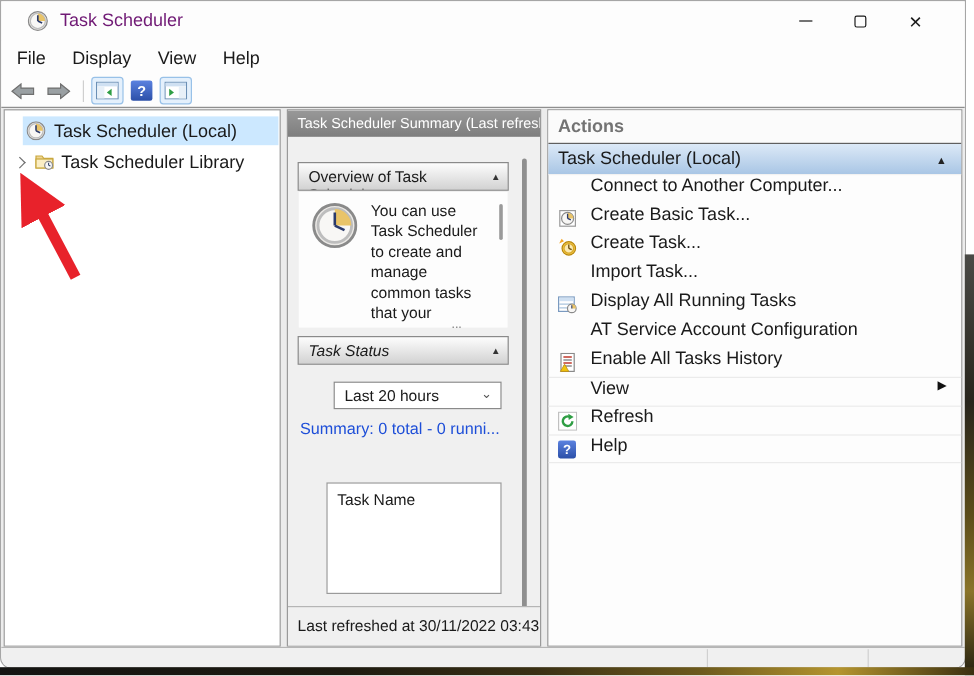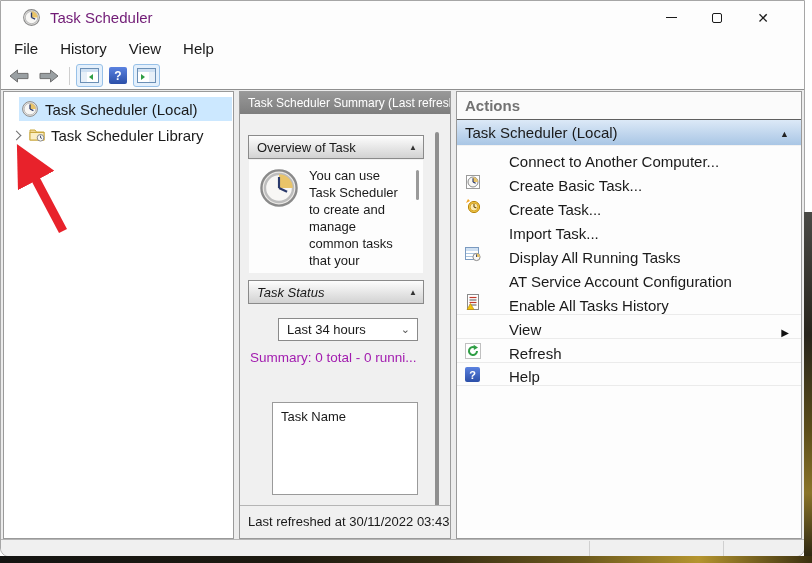--- a/index.html
+++ b/index.html
@@ -59,31 +59,31 @@
   .sec-header .sec-title { font-size:13px; color:#1a1a1a; line-height:15px; padding:4px 20px 0 8px; }
   .sec-collapse { position:absolute; right:6px; top:7px; font-size:8px; color:#333; }
   .overview-hdr { top:43px; }
   .overview-body { position:absolute; left:9px; top:68px; width:174px; height:113px; background:#fdfdfd; overflow:hidden; }
   .ov-clock { position:absolute; left:11px; top:9px; width:38px; height:38px; }
   .ov-text { position:absolute; left:60px; top:7px; width:92px; font-size:13px; line-height:17px; color:#1a1a1a; }
   .ov-scroll { position:absolute; right:4px; top:10px; width:3px; height:30px; background:#9a9a9a; border-radius:2px; }
   .status-hdr { top:188px;font-style:italic; }
   .dropdown { position:absolute; left:38px; top:226px; width:140px; height:23px; background:#fff; border:1px solid #8a8a8a; font-size:13px; color:#1a1a1a; line-height:21px; padding-left:8px; }
   .dd-arrow { position:absolute; right:7px; top:0; font-size:11px; color:#555; }
-  .sum-line { position:absolute; left:10px; top:258px; width:180px; font-size:13.5px; color:#a21caf; }
+  .sum-line { position:absolute; left:10px; top:258px; width:180px; font-size:13.5px; color:#1d4ed8; }
   .taskname-box { position:absolute; left:32px; top:310px; width:146px; height:93px; background:#fff; border:1px solid #9a9a9a; font-size:13px; color:#1a1a1a; padding:6px 8px; }
   .sum-footer { position:absolute; left:0; bottom:0; width:100%; height:33px; background:#f0f0f0; border-top:1px solid #b5b5b5; font-size:13px; color:#1a1a1a; padding:8px 0 0 8px; white-space:nowrap; }
   .sum-scrollbar { position:absolute; right:11px; top:40px; width:4px; height:390px; background:#8f8f8f; border-radius:2px; }
 
   
   .act-panel { position:absolute; left:455px; top:1px; width:346px; height:448px; background:#fdfdfd; border:1px solid #9a9a9a; }
   .act-title { height:28px; border-bottom:1px solid #5f5f5f; font-size:15px; font-weight:bold; color:#737373; padding:5px 0 0 8px; background:#fbfbfb; }
   .act-group { position:relative; height:26px; background:linear-gradient(#dcе9f7,#a9c6e5); background:linear-gradient(#dce9f7,#a9c6e5); border-bottom:1px solid #f2f2f2; font-size:15px; color:#1a1a1a; padding:4px 0 0 8px; }
   .act-collapse { position:absolute; right:12px; top:9px; font-size:9px; color:#222; }
-  .act-item { position:relative; height:24px; font-size:15px; color:#1a1a1a; display:flex; align-items:flex-end; padding-left:52px; }
+  .act-item { position:relative; height:24px; font-size:15px; color:#1a1a1a; display:flex; align-items:flex-start; padding-left:35px; }
   .act-item .act-icon { position:absolute; left:7px; top:3px; width:17px; height:17px; display:flex; align-items:center; justify-content:center; }
   .act-item.sep-top { border-top:1px solid #ebebeb; }
   .act-item.sep-bottom { border-bottom:1px solid #ebebeb; }
   .submenu-arrow { position:absolute; right:12px; font-size:10px; color:#111; }
   .act-help-icon { width:15px; height:15px; border-radius:2px; background:linear-gradient(#5b82e0,#2b4fa8); color:#fff; font-size:11px; font-weight:bold; display:flex; align-items:center; justify-content:center; }
 
   
   .statusbar { position:absolute; left:0; top:538px; width:100%; height:18px; background:#f0f0f0; border-top:1px solid #b5b5b5; }
   .sb-sep1 { position:absolute; left:588px; top:1px; width:1px; height:16px; background:#d0d0d0; }
   .sb-sep2 { position:absolute; left:722px; top:1px; width:1px; height:16px; background:#d0d0d0; }
@@ -114,21 +114,21 @@
             <div class="glyph-max"></div>
           </div>
         <div class="win-btn">
             <span class="glyph-close">✕</span>
           </div>
       </div>
     </div>
 
     <div class="menubar">
       <span class="menu-item">File</span>
-      <span class="menu-item">History</span>
+      <span class="menu-item">Display</span>
       <span class="menu-item">View</span>
       <span class="menu-item">Help</span>
     </div>
 
     <div class="toolbar">
       <div class="tb-btn" style="margin-left:4px">
         <svg width="20" height="14" viewBox="0 0 20 14">
           <path d="M8.5 1 L1 7 L8.5 13 L8.5 9.6 L19 9.6 L19 4.4 L8.5 4.4 Z" fill="#9aa0a3" stroke="#6f6f6f"></path>
         </svg>
       </div>
@@ -204,21 +204,21 @@
           <div class="ov-text">You can use Task Scheduler to create and manage common tasks that your computer will</div>
           <div class="ov-scroll"></div>
         </div>
 
         <div class="sec-header status-hdr">
           <div class="sec-title">Task Status</div>
           <span class="sec-collapse">▲</span>
         </div>
 
         <div class="dropdown">
-          <span>Last 34 hours</span>
+          <span>Last 20 hours</span>
           <span class="dd-arrow">⌄</span>
         </div>
 
         <div class="sum-line">Summary: 0 total - 0 runni...</div>
 
         <div class="taskname-box">
           <span>Task Name</span>
         </div>
 
         <div class="sum-scrollbar"></div>

